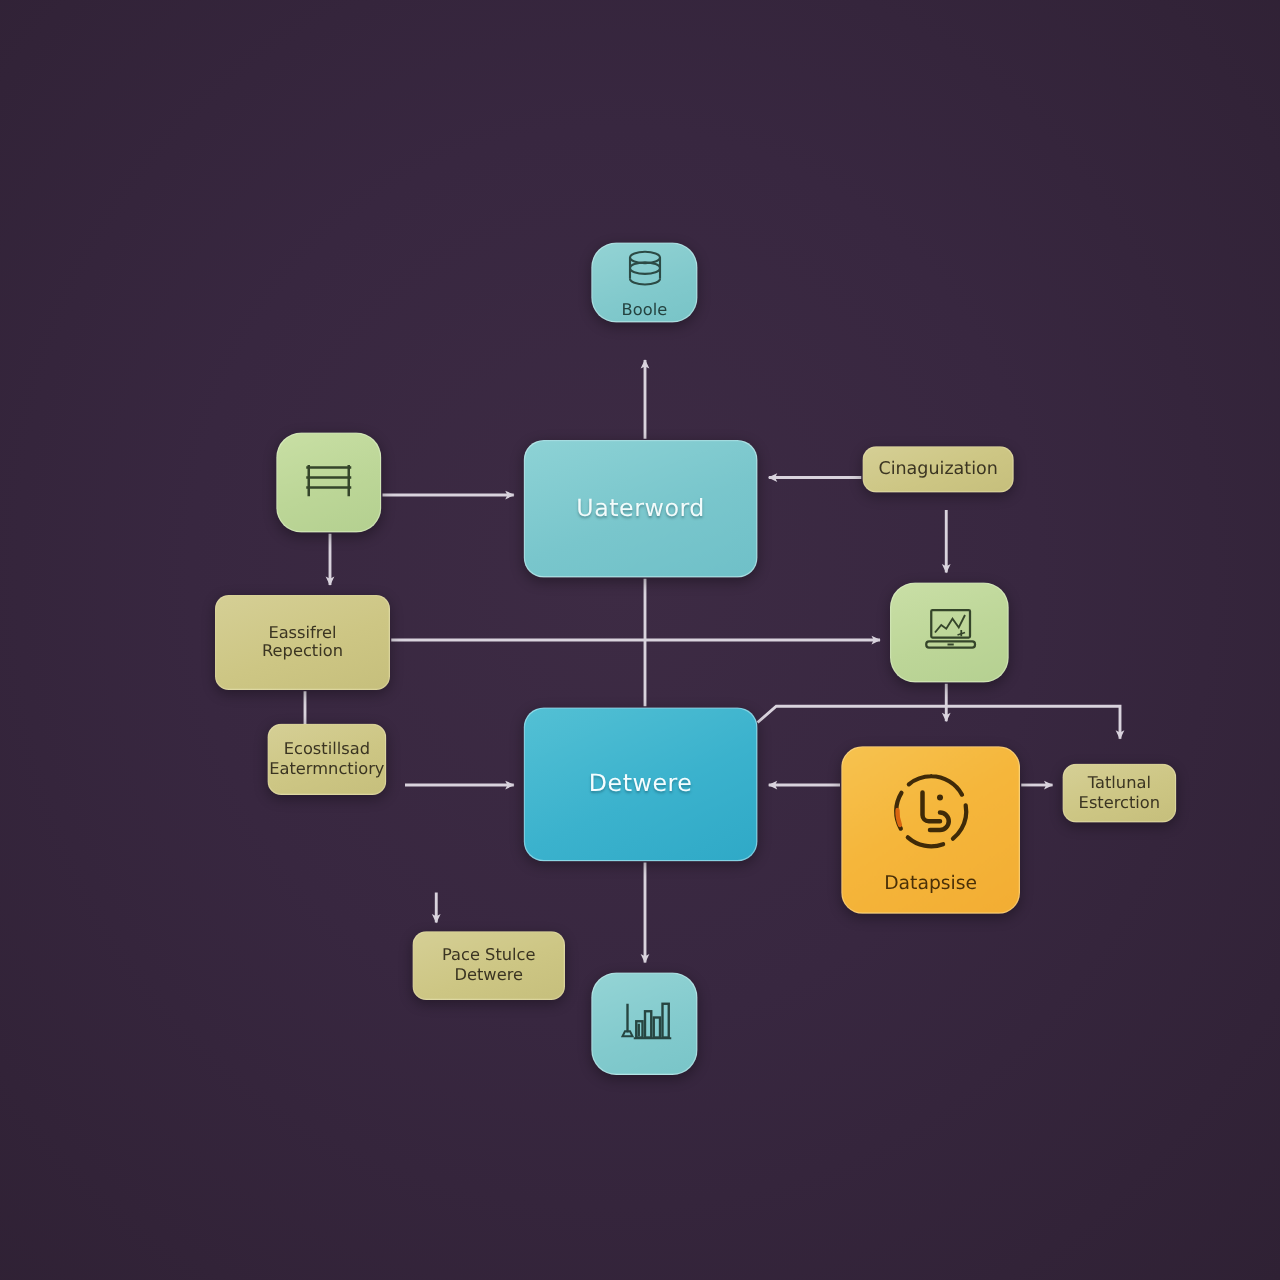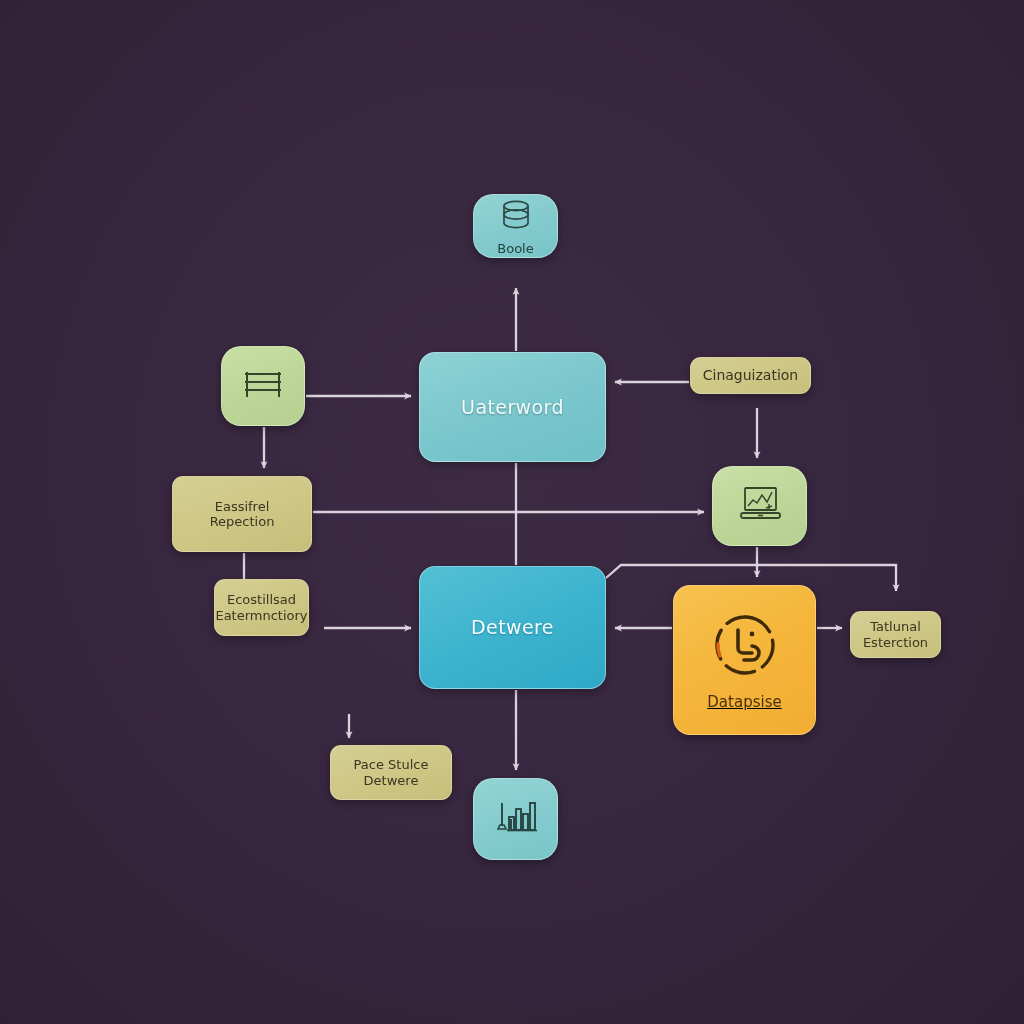--- a/index.html
+++ b/index.html
@@ -119,27 +119,26 @@
   }
   .n-class  { left: 172px; top: 476px; width: 140px; height: 76px; }
   .n-stat   { left: 214px; top: 579px; width: 95px; height: 57px; }
   .n-tat    { left: 850px; top: 599px; width: 91px; height: 47px; margin-top: 12px; }
   .n-pace   { left: 288px; top: 745px; width: 122px; height: 55px; margin-left: 42px; }
   .n-cinag  { left: 690px; top: 357px; width: 121px; height: 37px; }
   .n-cinag .node-label { font-size: 14px; }
 
   
   .n-db {
-    left: 673px; top: 585px;
-    width: 143px; height: 150px;
+    left: 673px; top: 597px;
+    width: 143px; height: 134px;
     border-radius: 17px;
     background: linear-gradient(150deg, #f6c24f 0%, #f5b63b 45%, #f2ad33 100%);
     border: 1px solid rgba(255,240,200,0.35);
     gap: 6px;
-    text-decoration: underline;
   }
   .n-db .node-label {
     color: #4a3008;
     font-size: 15px;
     margin-top: 2px;
   }
   .icon { display: block; }
 </style>
 </head>
 <body>

